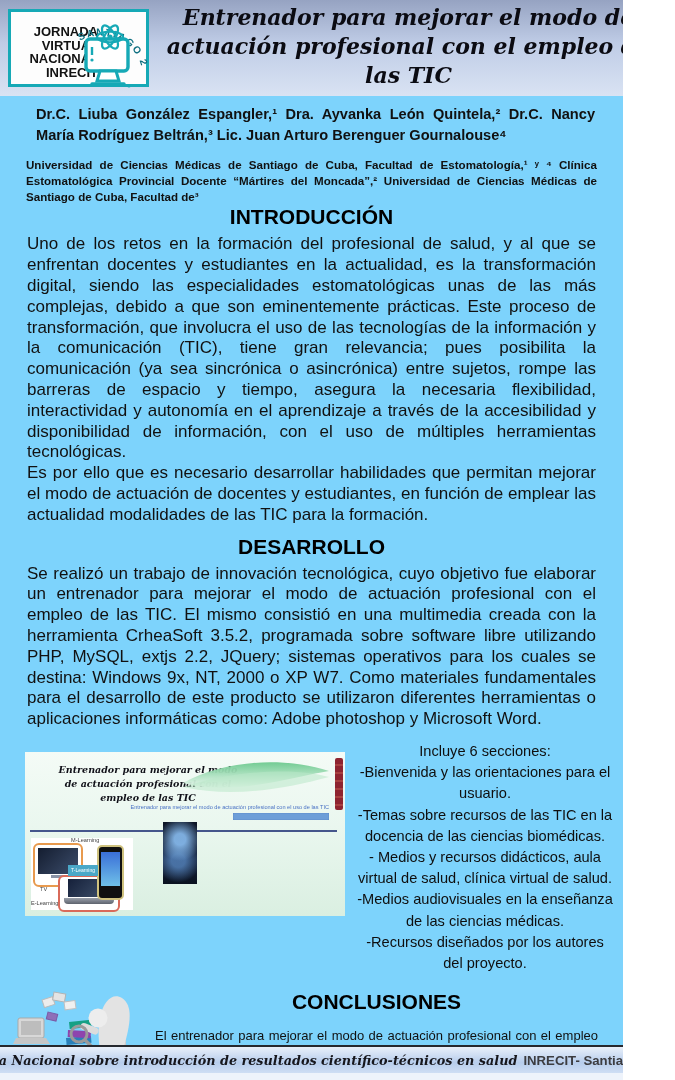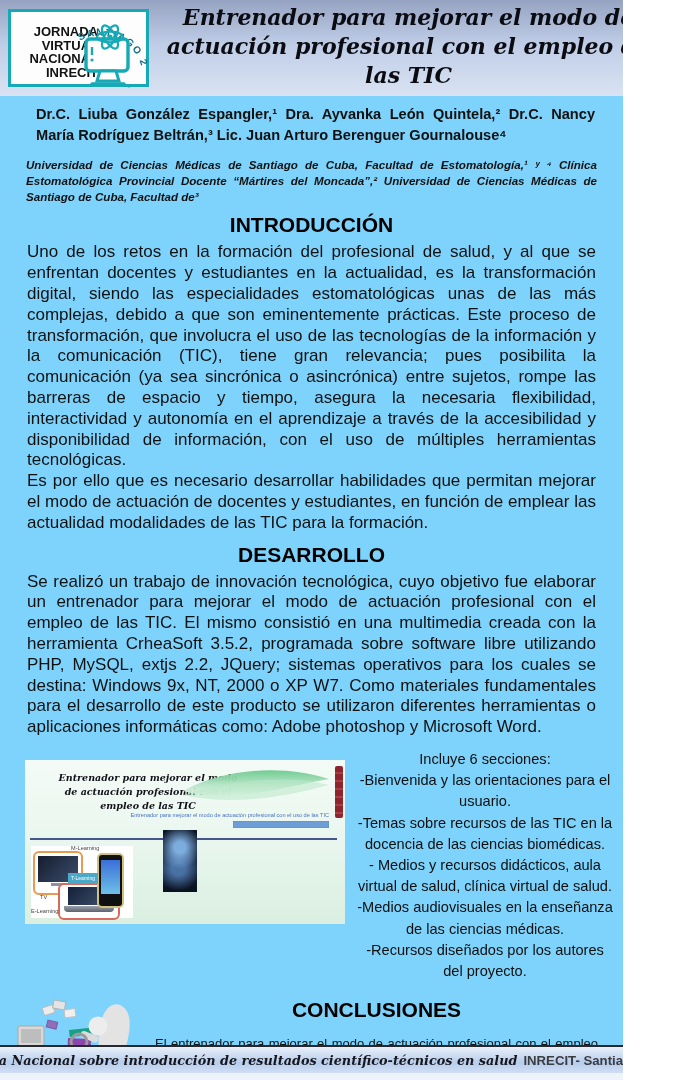--- a/index.html
+++ b/index.html
@@ -16,25 +16,25 @@
              font-weight:bold;font-size:13px;line-height:13.5px;color:#121212;letter-spacing:0;}
   .logo-svg{position:absolute;right:-4px;top:-3px;}
   .poster-title{position:absolute;left:158px;right:16px;top:3px;text-align:center;
                 font-family:"DejaVu Serif",serif;font-weight:bold;font-style:italic;
                 font-size:22px;line-height:29px;color:#0b0b12;}
 
   
   .authors{margin:104px 28px 4px 36px;font-weight:bold;font-size:14.6px;line-height:20.5px;
            text-align:justify;}
   .affiliations{margin:12px 26px 0 26px;font-weight:bold;font-size:11.6px;line-height:15.8px;
-                text-align:justify;font-style:italic;}
+                text-align:justify;}
 
   
   .h2{text-align:center;font-weight:bold;font-size:21px;color:#000;}
-  .h2.intro{margin-top:9px;}
+  .h2.intro{margin-top:1px;}
   .h2.des{margin-top:9px;}
   .para{margin:5px 27px 0 27px;font-size:17px;line-height:20.8px;text-align:justify;}
   .para + .para{margin-top:0;}
 
   
   .dev-row{display:flex;margin-top:11px;align-items:flex-start;}
   .app{position:relative;flex:none;width:320px;height:164px;margin-left:25px;margin-top:11px;
        background:linear-gradient(180deg,#f4fbf6 0%,#eaf7ef 45%,#daefe1 100%);}
   .app-title{position:absolute;left:28px;top:11px;width:190px;text-align:center;
              font-family:"DejaVu Serif",serif;font-weight:bold;font-style:italic;

